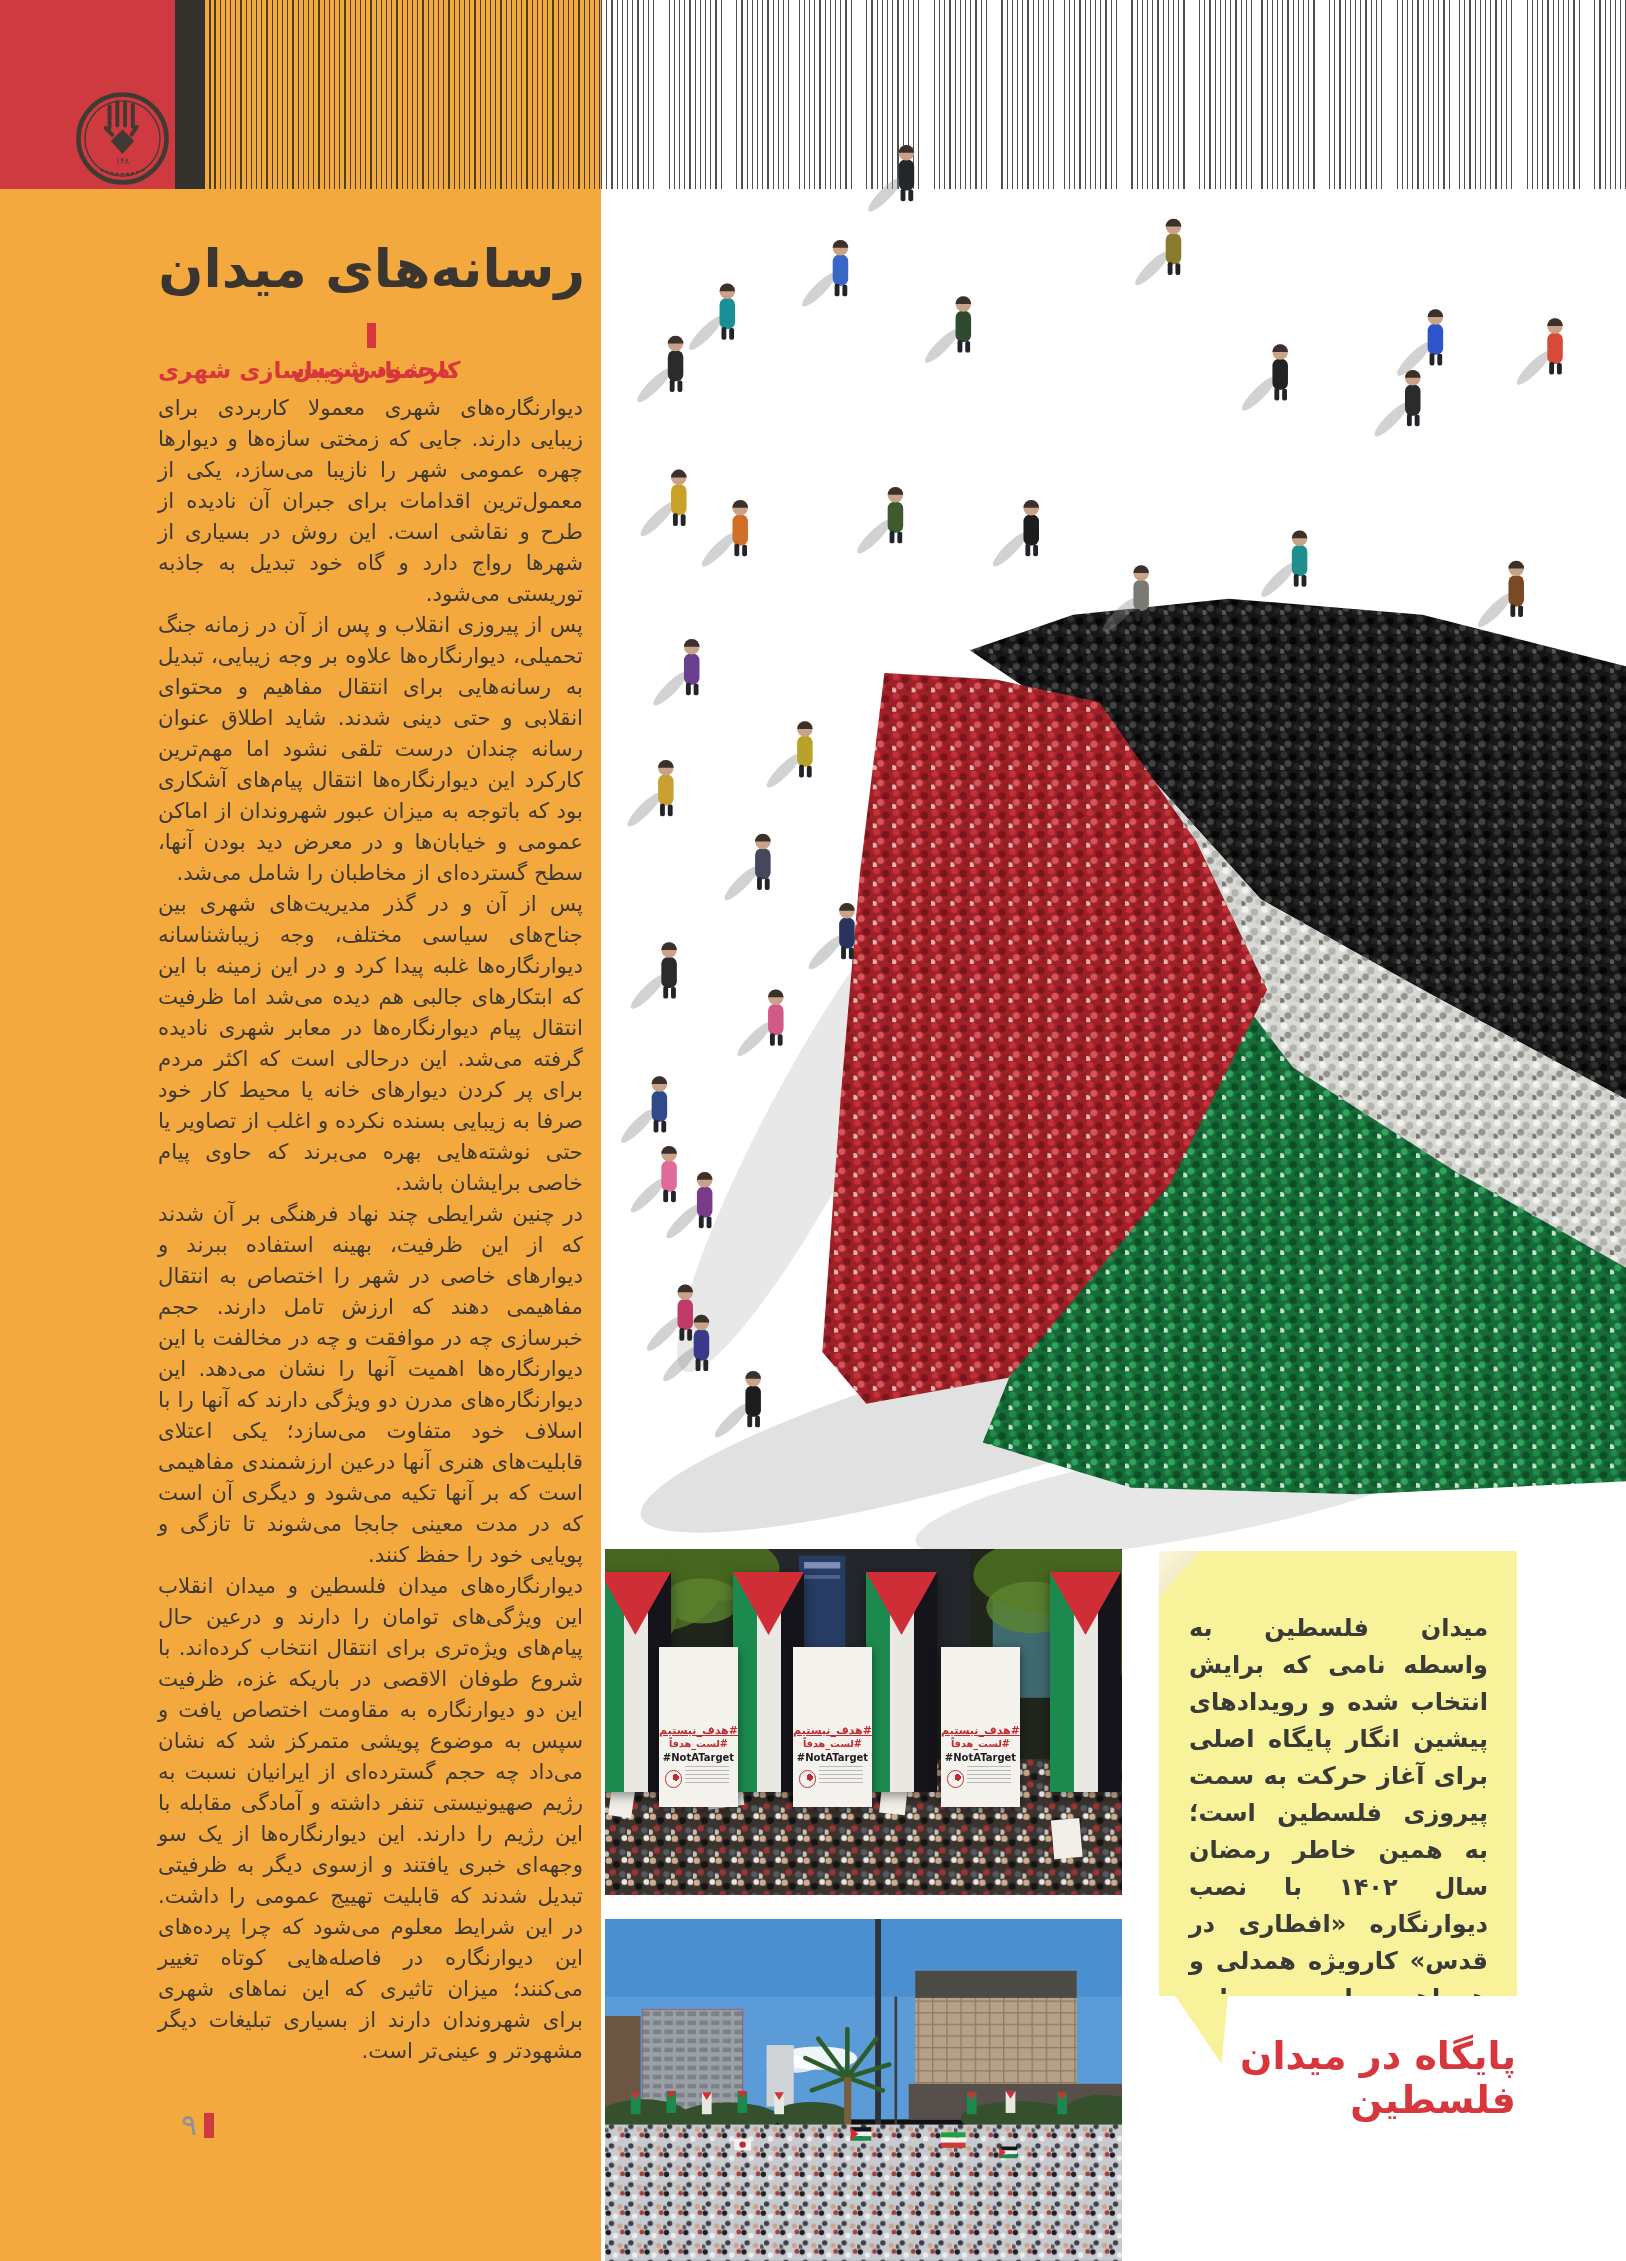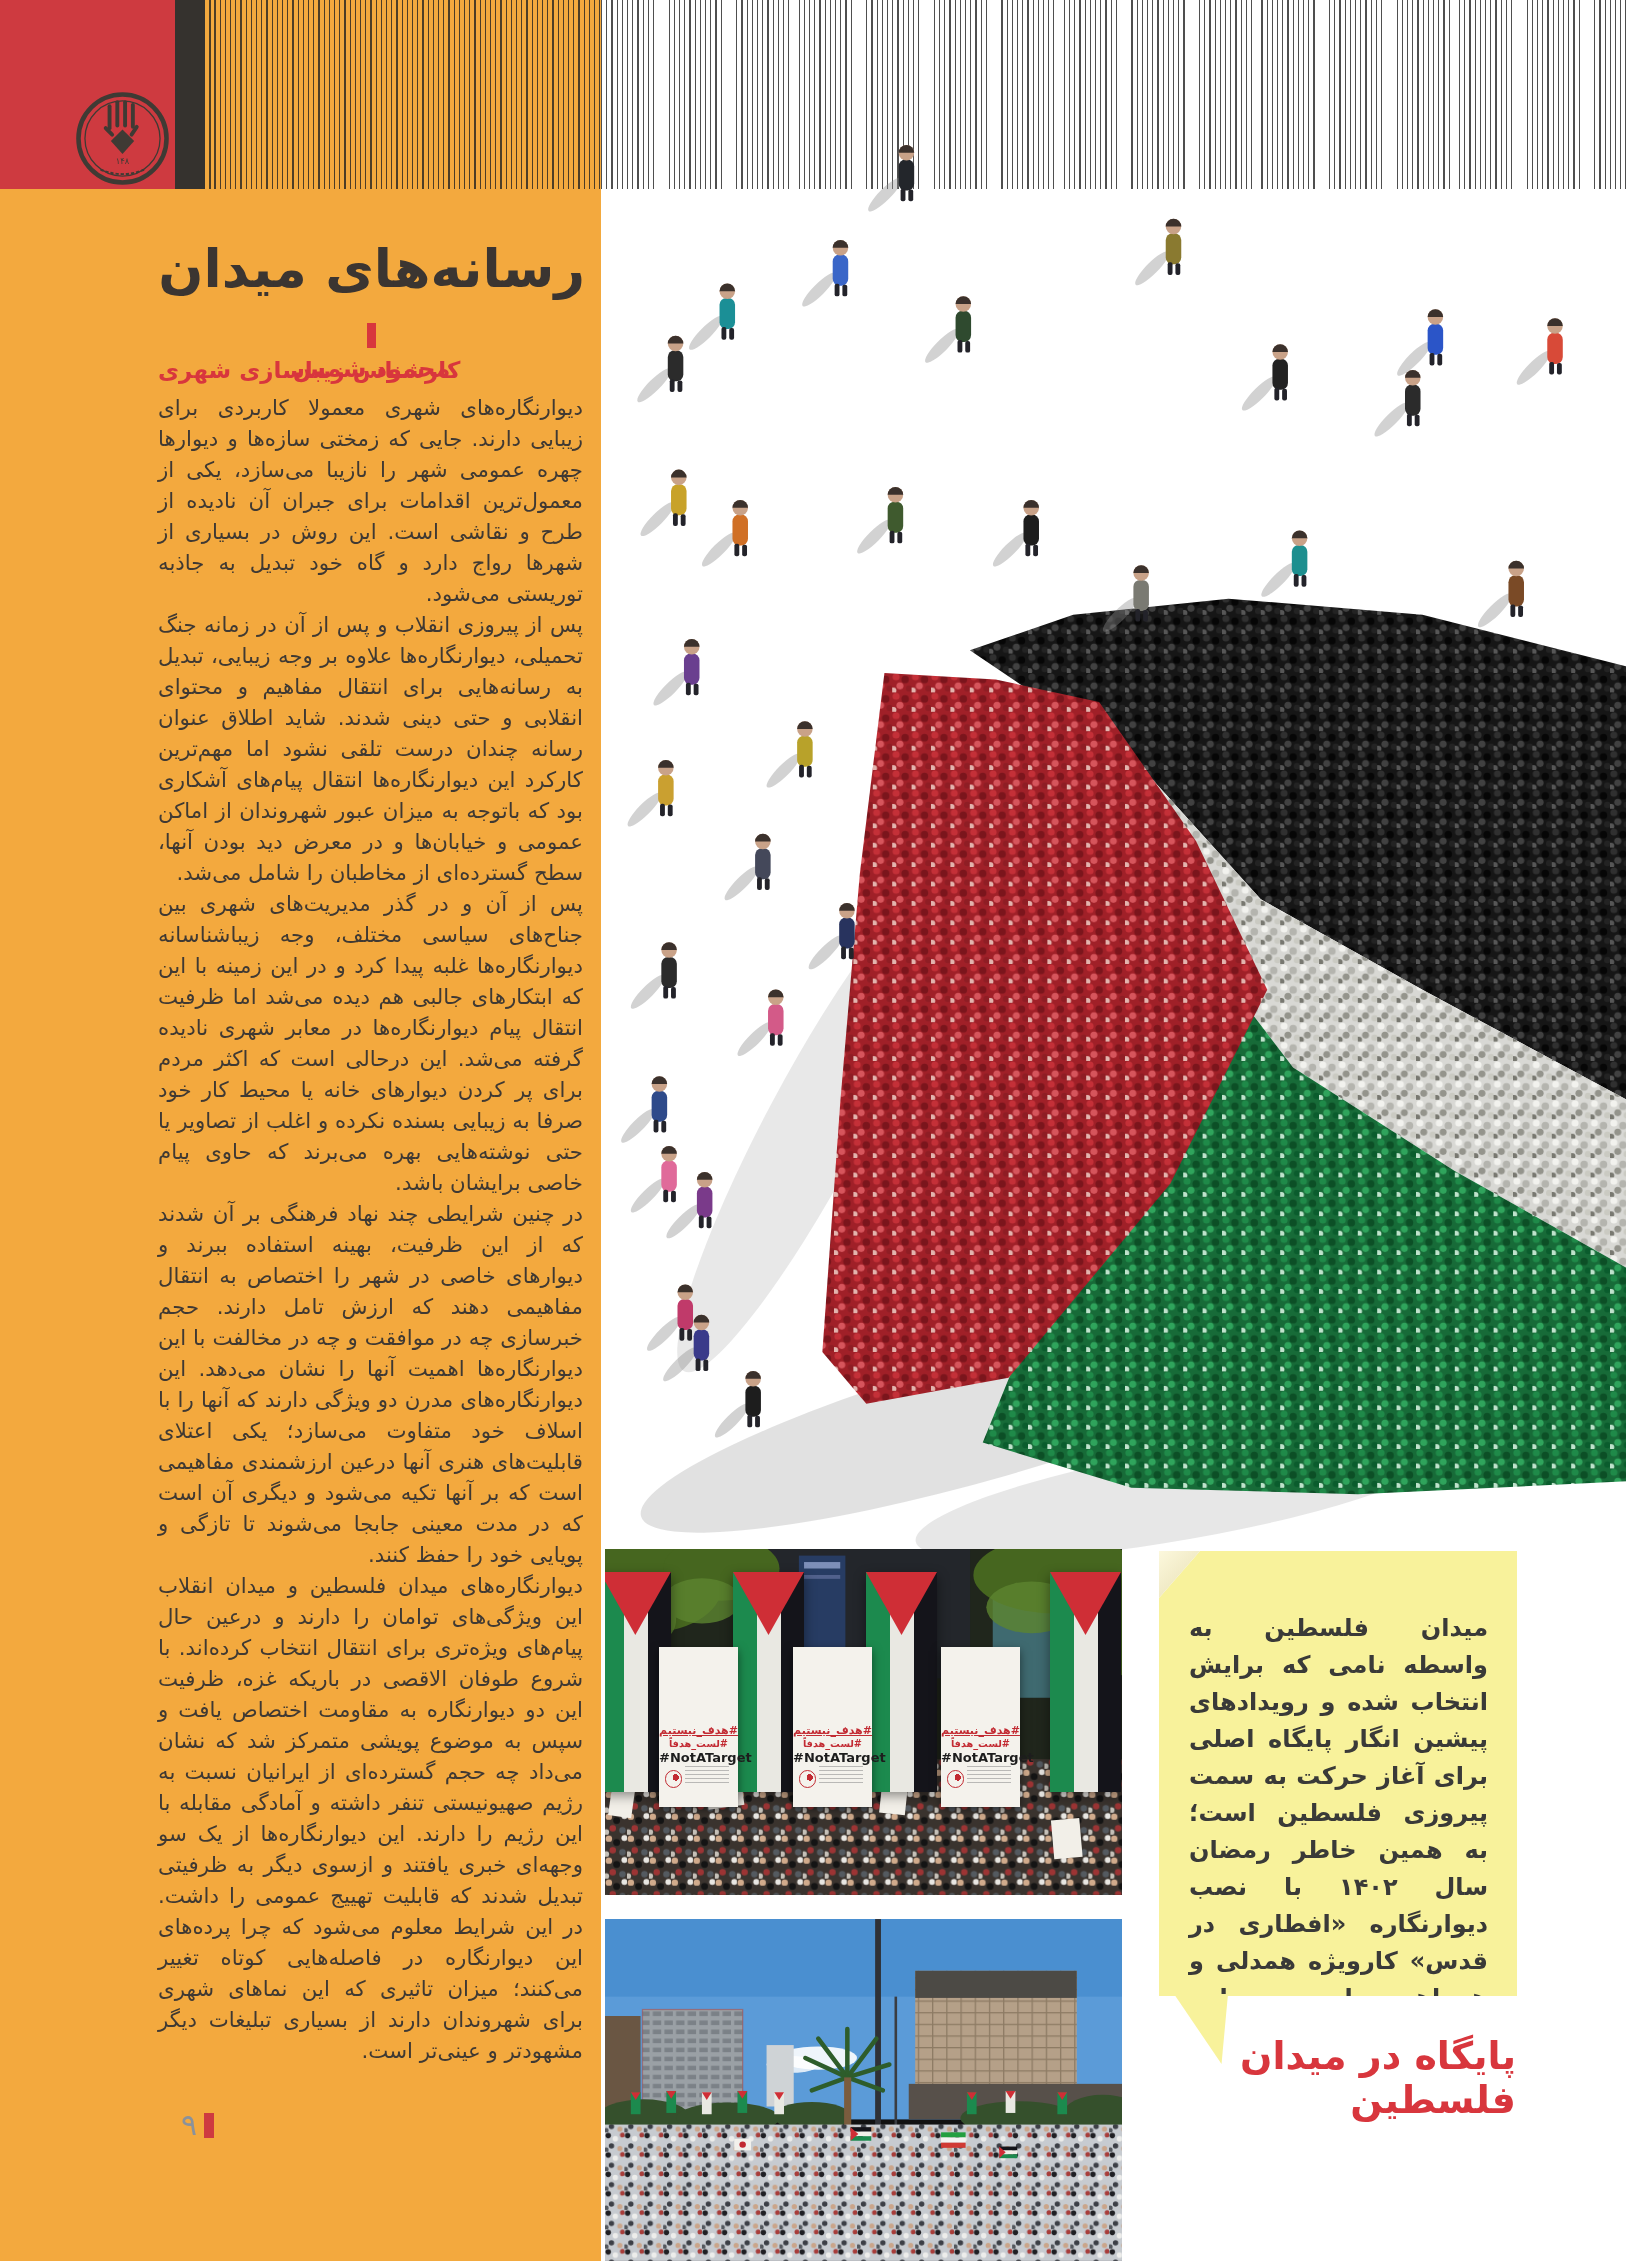--- a/index.html
+++ b/index.html
@@ -77,21 +77,21 @@
   .billboard{
     position:absolute;top:98px;width:79px;height:160px;background:#f4f2ec;
     box-shadow:0 2.6px 9px rgba(0,0,0,.5);text-align:center;direction:rtl;
   }
   .bb-photo{
     margin:4.5px 4.5px 2.6px 4.5px;height:70px;
     background:linear-gradient(135deg,#6d5c44 0 40%,#4d6population 0 0),linear-gradient(120deg,#75634a 0 45%,#51708c 45% 75%,#3c5a74 75%);
   }
   .bb-l1{color:#c22a32;font-size:11px;font-weight:bold;line-height:14.2px;text-decoration:underline;}
   .bb-l2{color:#c22a32;font-size:9.7px;font-weight:bold;line-height:12.3px;}
-  .bb-l3{color:#1d1d1d;font-size:13px;font-weight:bold;line-height:13px;direction:ltr;}
+  .bb-l3{color:#1d1d1d;font-size:10px;font-weight:bold;line-height:13px;direction:ltr;}
   .bb-crescent{
     position:absolute;left:5.8px;bottom:19.4px;width:15.5px;height:15.5px;border:1.9px solid #c22a32;border-radius:50%;
     background:radial-gradient(circle at 65% 40%, #c22a32 0 3.2px, transparent 3.2px);
   }
   .bb-fine{
     margin:2.6px 9px 0 26px;height:17px;opacity:.55;
     background:repeating-linear-gradient(0deg,#8a8a8a 0 1.3px,transparent 1.3px 3.9px);
   }
 
   

